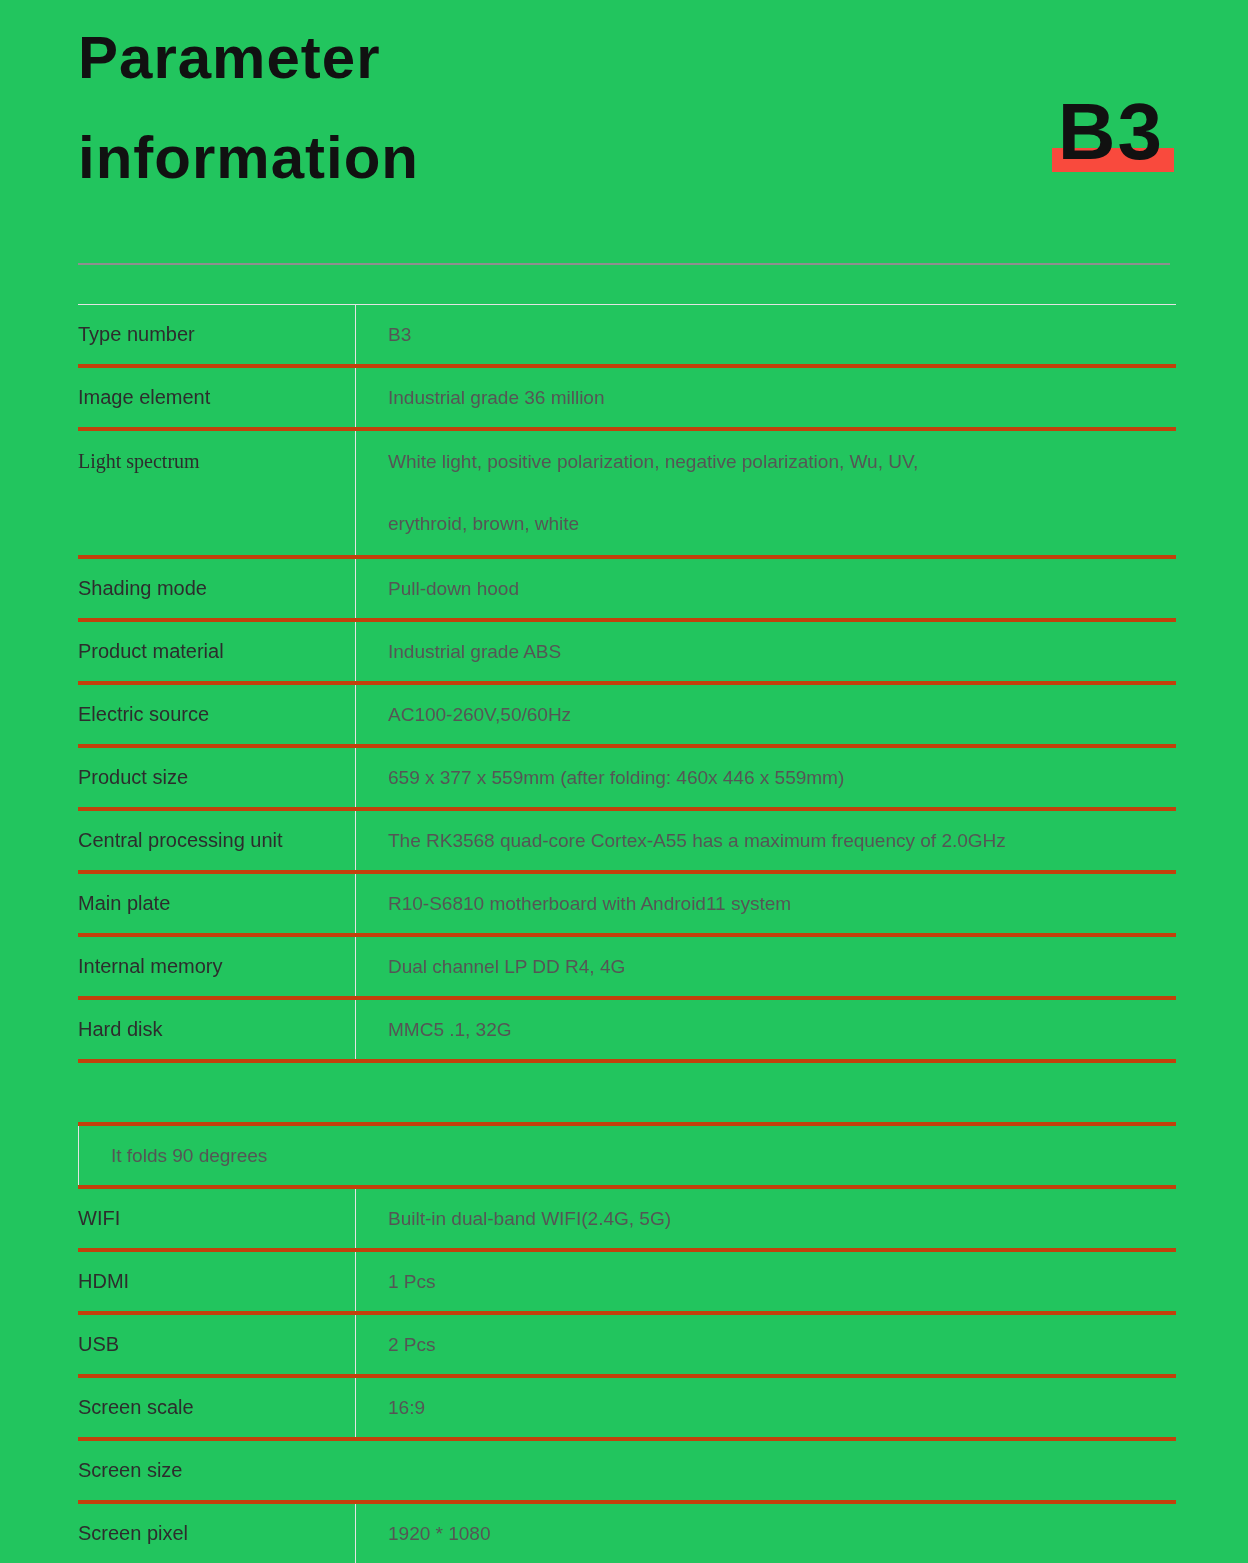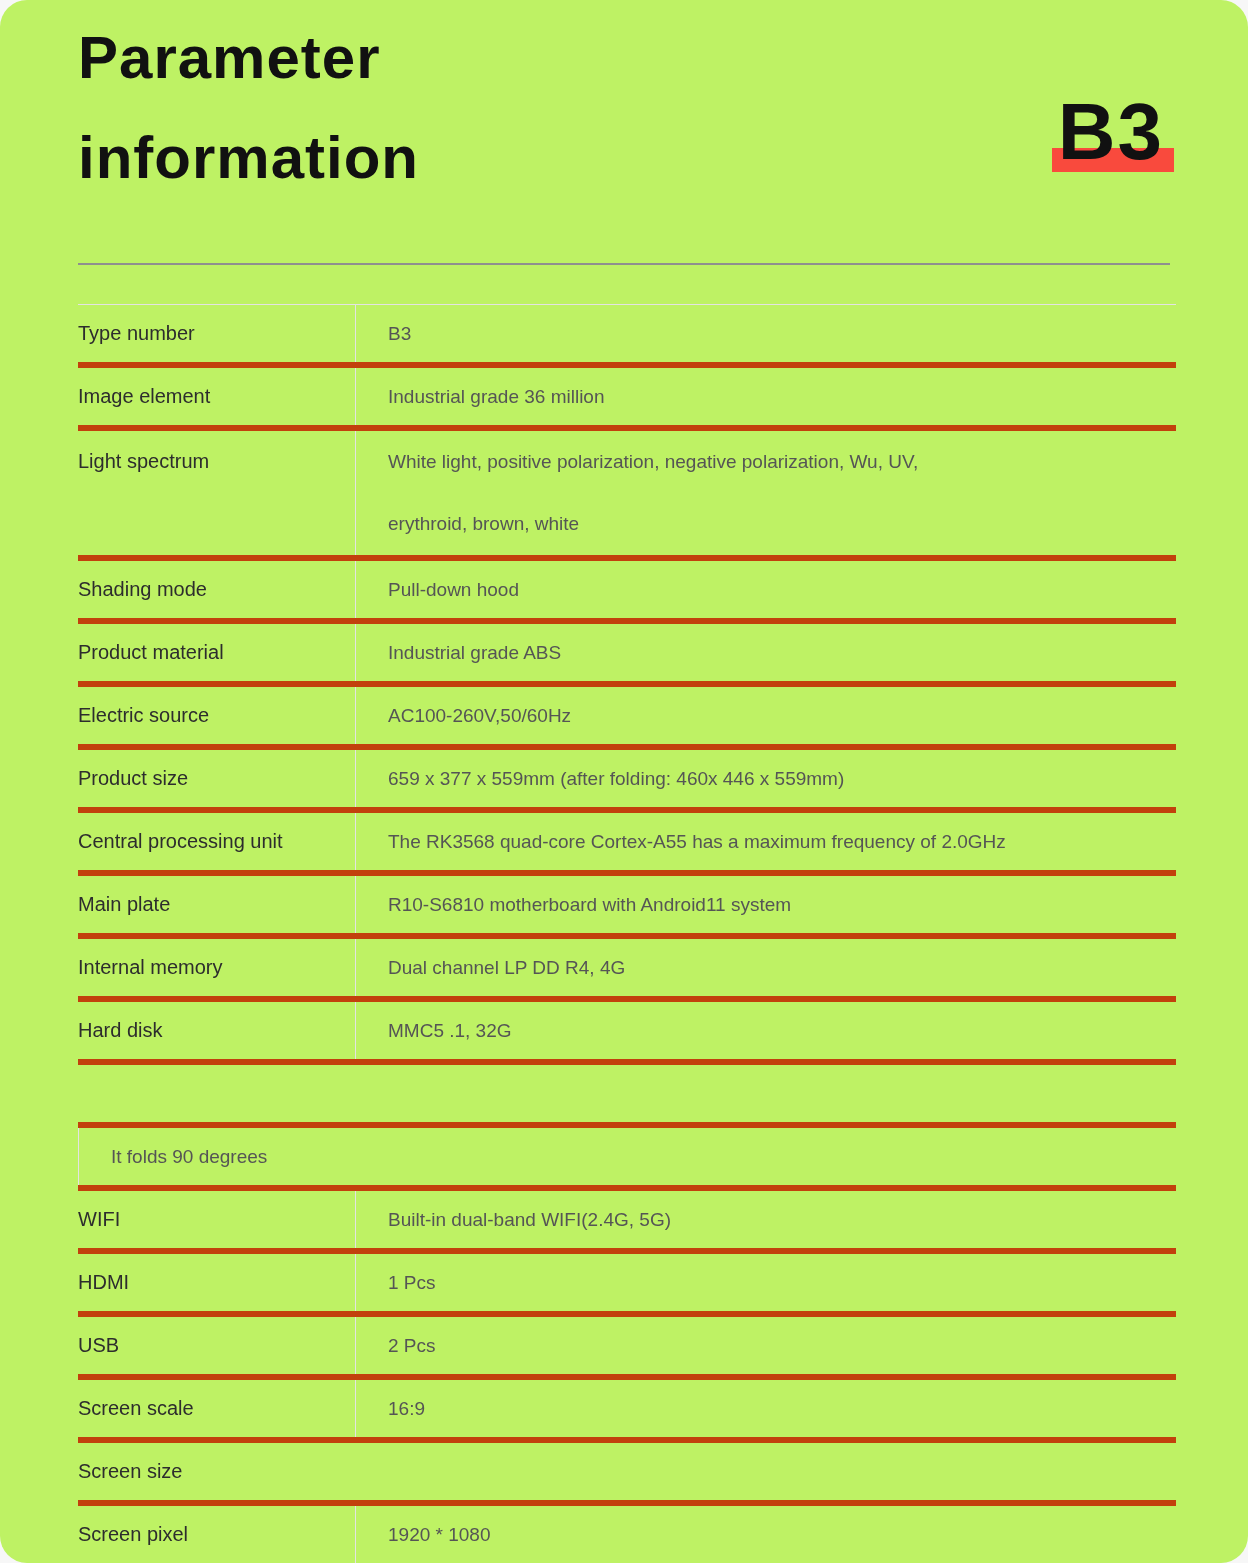--- a/index.html
+++ b/index.html
@@ -3,23 +3,22 @@
 <meta charset="utf-8">
 <style>
   * { margin: 0; padding: 0; box-sizing: border-box; }
   html, body { width: 1248px; background: #f7f7f7; }
   body { font-family: "Liberation Sans", sans-serif; }
 
   .page {
     position: relative;
     width: 1248px;
     height: 1563px;
-    background: #bef264;
+    background: #22c55e;
     overflow: hidden;
-    border-radius: 27px;
   }
 
   .title {
     position: absolute;
     left: 78px;
     top: 8px;
     font-size: 60px;
     font-weight: bold;
     color: #111;
     line-height: 100px;
@@ -63,21 +62,21 @@
     position: absolute;
     left: 78px;
     right: 72px;
     top: 304px;
     border-top: 1px solid #e3e3e3;
   }
 
   .row {
     display: flex;
     align-items: stretch;
-    border-bottom: 6px solid #c2410c;
+    border-bottom: 4px solid #c2410c;
     min-height: 63px;
   }
 
   .cell { display: flex; align-items: center; }
 
   .cell.label {
     width: 277px;
     flex: 0 0 277px;
     font-size: 20px;
     color: #2d2d2d;
@@ -91,20 +90,21 @@
     padding-right: 10px;
     font-size: 19px;
     color: #555;
     white-space: pre-line;
   }
 
   .row.tall { min-height: 126px; }
   .row.tall .cell.label {
     align-items: flex-start;
     padding-top: 19px;
+    font-family: Liberation Serif, serif;
   }
   .row.tall .cell.value {
     line-height: 62px;
   }
 </style>
 </head>
 <body>
 
 <div class="page">
 

